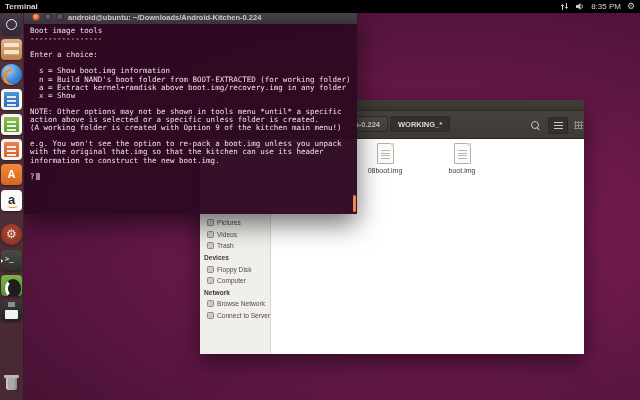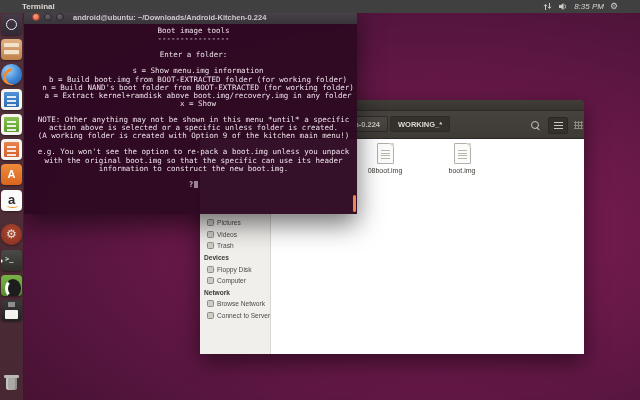--- a/index.html
+++ b/index.html
@@ -1,26 +1,26 @@
 <!DOCTYPE html>
 <html><head>
 <meta charset="utf-8">
 <style>
   html,body{margin:0;padding:0;}
   body{width:640px;height:400px;overflow:hidden;position:relative;
        font-family:"Liberation Sans",sans-serif;
        background:radial-gradient(ellipse at 68% 58%, #7d1c55 0%, #6e1a4b 30%, #571540 62%, #44112f 90%, #3a0f29 100%);}
 
   
-  .topbar{position:absolute;top:0;left:0;right:0;height:13px;background:#404040;z-index:60;
-          display:flex;align-items:center;color:#dcd7d1;font-size:8px;padding:0 22px;box-sizing:border-box;}
+  .topbar{position:absolute;top:0;left:0;right:0;height:13px;background:#000000;z-index:60;
+          display:flex;align-items:center;color:#dcd7d1;font-size:8px;padding:0 5px;box-sizing:border-box;}
   .appmenu{font-weight:bold;}
   .tb-spacer{flex:1;}
   .tb-ico{display:flex;align-items:center;margin-left:6px;}
-  .tb-clock{margin-left:6px;font-size:8px;font-style:italic;}
+  .tb-clock{margin-left:6px;font-size:8px;}
   .tb-gear{margin-left:6px;font-size:9px;line-height:9px;color:#cfc9c3;}
 
   
   .launcher{position:absolute;left:0;top:13px;bottom:0;width:24px;z-index:55;
             background:linear-gradient(180deg,#53313b 0%,#4c2c35 60%,#472833 100%);
             border-right:1px solid rgba(0,0,0,.25);box-sizing:border-box;}
   .licon{position:absolute;left:1px;width:21px;height:21px;border-radius:4px;box-sizing:border-box;
          box-shadow:0 1px 2px rgba(0,0,0,.4);overflow:hidden;}
   .licon.flat{box-shadow:none;}
   .running::before{content:"";position:absolute;left:-1px;top:8px;width:0;height:0;z-index:5;
@@ -101,25 +101,25 @@
 
   
   .term{position:absolute;left:24px;top:10px;width:333px;height:204px;z-index:40;
         border-radius:5px 5px 0 0;box-shadow:0 10px 26px rgba(0,0,0,.55);}
   .term-titlebar{height:14px;background:linear-gradient(#4b454c,#39343b);border-radius:5px 5px 0 0;
                  display:flex;align-items:center;padding-left:8px;box-sizing:border-box;
                  color:#cfc9cd;font-size:7.5px;font-weight:bold;}
   .wbtn{width:8px;height:8px;border-radius:50%;margin-right:4px;box-sizing:border-box;flex:0 0 auto;}
   .wbtn.close{background:radial-gradient(circle at 35% 30%, #f8a38a, #ef7050 60%, #c4502f 100%);border:1px solid #9c4227;}
   .wbtn.min,.wbtn.max{background:radial-gradient(circle at 35% 30%, #6a636c, #4a444d 70%);border:1px solid #2c272e;}
-  .term-title{margin-left:5px;white-space:nowrap;}
+  .term-title{white-space:nowrap;}
   .term-body{position:absolute;left:0;right:0;top:14px;bottom:0;background:rgba(46,9,34,0.97);
              font-family:"DejaVu Sans Mono",monospace;font-size:7.5px;line-height:8.1px;color:#eee2e9;
              padding:3px 0 0 6px;box-sizing:border-box;overflow:hidden;}
-  .tline{height:8.1px;white-space:pre;text-align:center;}
+  .tline{height:8.1px;white-space:pre;}
   .cursor{display:inline-block;width:4px;height:7px;background:#9b8394;vertical-align:-1px;margin-left:1px;}
   .term-scroll{position:absolute;right:1px;bottom:2px;width:3px;height:17px;background:#ef8550;border-radius:2px;}
 </style>
 </head>
 <body>
 
 <div class="topbar">
   <span class="appmenu">Terminal</span>
   <span class="tb-spacer"></span>
   <span class="tb-ico">
@@ -228,33 +228,32 @@
     <span class="wbtn close"></span>
     <span class="wbtn min"></span>
     <span class="wbtn max"></span>
     <span class="term-title">android@ubuntu: ~/Downloads/Android-Kitchen-0.224</span>
   </div>
   <div class="term-body">
     <div>
         <div class="tline">Boot image tools</div>
         <div class="tline">----------------</div>
         <div class="tline"></div>
-        <div class="tline">Enter a folder:</div>
-        <div class="tline"></div>
-        <div class="tline">  s = Show menu.img information</div>
-        <div class="tline">  b = Build boot.img from BOOT-EXTRACTED folder (for working folder)</div>
+        <div class="tline">Enter a choice:</div>
+        <div class="tline"></div>
+        <div class="tline">  s = Show boot.img information</div>
         <div class="tline">  n = Build NAND's boot folder from BOOT-EXTRACTED (for working folder)</div>
         <div class="tline">  a = Extract kernel+ramdisk above boot.img/recovery.img in any folder</div>
         <div class="tline">  x = Show</div>
         <div class="tline"></div>
-        <div class="tline">NOTE: Other anything may not be shown in this menu *until* a specific</div>
+        <div class="tline">NOTE: Other options may not be shown in tools menu *until* a specific</div>
         <div class="tline">action above is selected or a specific unless folder is created.</div>
         <div class="tline">(A working folder is created with Option 9 of the kitchen main menu!)</div>
         <div class="tline"></div>
         <div class="tline">e.g. You won't see the option to re-pack a boot.img unless you unpack</div>
-        <div class="tline">with the original boot.img so that the specific can use its header</div>
+        <div class="tline">with the original that.img so that the kitchen can use its header</div>
         <div class="tline">information to construct the new boot.img.</div>
         <div class="tline"></div>
       </div>
     <div class="tline"><span>?</span><span class="cursor"></span></div>
     <div class="term-scroll"></div>
   </div>
 </div>
 
 </body></html>

